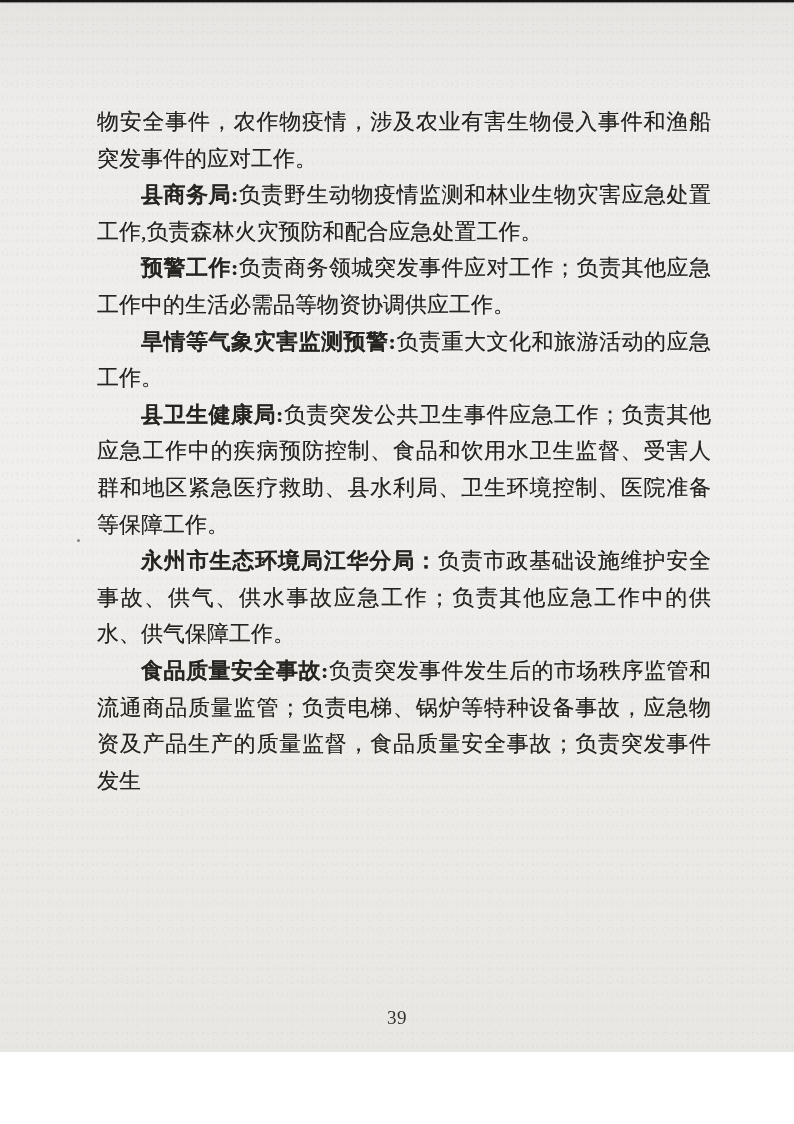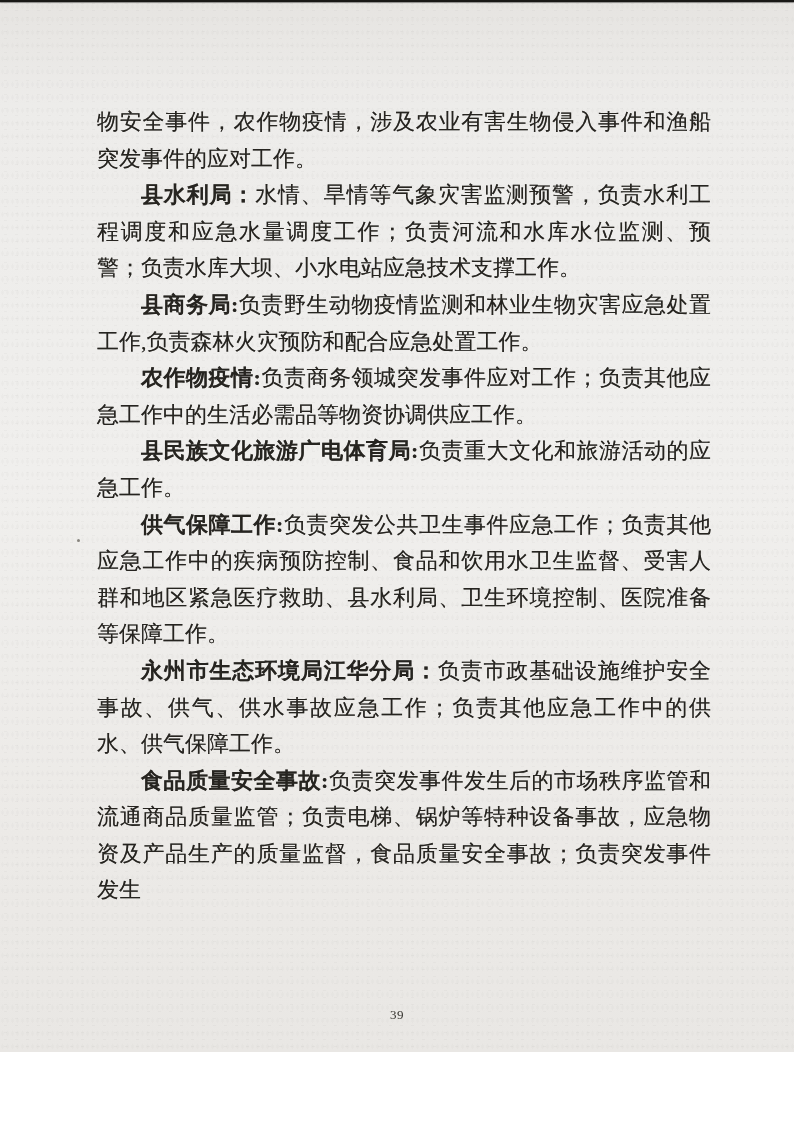--- a/index.html
+++ b/index.html
@@ -51,21 +51,21 @@
   }
   .lead {
     font-weight: bold;
   }
   .page-number {
     position: absolute;
     top: 1007px;
     left: 0;
     width: 100%;
     text-align: center;
-    font-size: 13px;
+    font-size: 19px;
     color: #34322d;
     letter-spacing: 0.5px;
   }
   .speck {
     position: absolute;
     left: 77px;
     top: 539px;
     width: 3px;
     height: 3px;
     border-radius: 50%;
@@ -77,29 +77,28 @@
 <body>
 
 <div class="page">
 
   <div class="top-edge"></div>
 
   <main class="text-block">
 
     <p class="para continuation"><span class="lead"></span><span>物安全事件，农作物疫情，涉及农业有害生物侵入事件和渔船突发事件的应对工作。</span></p>
 
-    <p class="para"><span class="lead">县水利局：</span><span>水情、旱情等气象灾害监测预警，负责水利工程调度和应急水量调度工作；负责河流和水库水位监测、预警；负责水库大坝、小水电站应急技术支撑工作。</span></p>
 
     <p class="para"><span class="lead">县商务局:</span><span>负责野生动物疫情监测和林业生物灾害应急处置工作,负责森林火灾预防和配合应急处置工作。</span></p>
 
-    <p class="para"><span class="lead">农作物疫情:</span><span>负责商务领城突发事件应对工作；负责其他应急工作中的生活必需品等物资协调供应工作。</span></p>
+    <p class="para"><span class="lead">预警工作:</span><span>负责商务领城突发事件应对工作；负责其他应急工作中的生活必需品等物资协调供应工作。</span></p>
 
-    <p class="para"><span class="lead">县民族文化旅游广电体育局:</span><span>负责重大文化和旅游活动的应急工作。</span></p>
+    <p class="para"><span class="lead">旱情等气象灾害监测预警:</span><span>负责重大文化和旅游活动的应急工作。</span></p>
 
-    <p class="para"><span class="lead">供气保障工作:</span><span>负责突发公共卫生事件应急工作；负责其他应急工作中的疾病预防控制、食品和饮用水卫生监督、受害人群和地区紧急医疗救助、县水利局、卫生环境控制、医院准备等保障工作。</span></p>
+    <p class="para"><span class="lead">县卫生健康局:</span><span>负责突发公共卫生事件应急工作；负责其他应急工作中的疾病预防控制、食品和饮用水卫生监督、受害人群和地区紧急医疗救助、县水利局、卫生环境控制、医院准备等保障工作。</span></p>
 
 
     <p class="para"><span class="lead">永州市生态环境局江华分局：</span><span>负责市政基础设施维护安全事故、供气、供水事故应急工作；负责其他应急工作中的供水、供气保障工作。</span></p>
 
     <p class="para"><span class="lead">食品质量安全事故:</span><span>负责突发事件发生后的市场秩序监管和流通商品质量监管；负责电梯、锅炉等特种设备事故，应急物资及产品生产的质量监督，食品质量安全事故；负责突发事件发生</span></p>
 
   </main>
 
   <div class="speck"></div>
 

